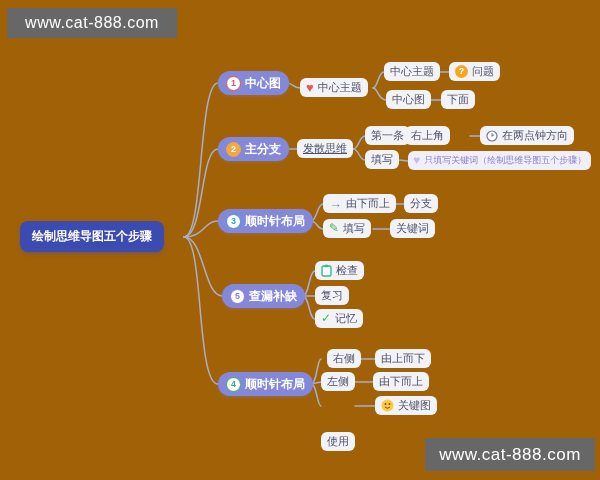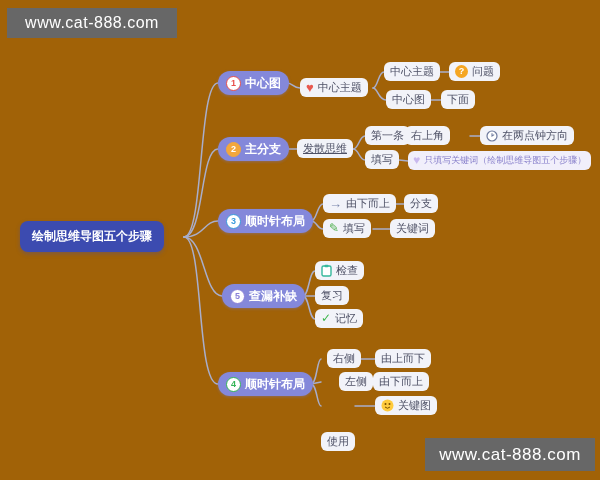--- a/index.html
+++ b/index.html
@@ -181,21 +181,21 @@
   <div class="node-branch" style="left:218px;top:372px;">
     <span class="num num4">4</span>
     <span>顺时针布局</span>
   </div>
   <div class="pill" style="left:327px;top:349px;">
     <span>右侧</span>
   </div>
   <div class="pill" style="left:375px;top:349px;">
     <span>由上而下</span>
   </div>
-  <div class="pill" style="left:339px;top:372px;align-items:flex-end;">
+  <div class="pill" style="left:321px;top:372px;align-items:flex-end;">
     <span>左侧</span>
   </div>
   <div class="pill" style="left:373px;top:372px;">
     <span>由下而上</span>
   </div>
   <div class="pill" style="left:321px;top:396px;margin-top:36px;">
     <span>使用</span>
   </div>
   <div class="pill" style="left:375px;top:396px;">
     <span class="ic">

